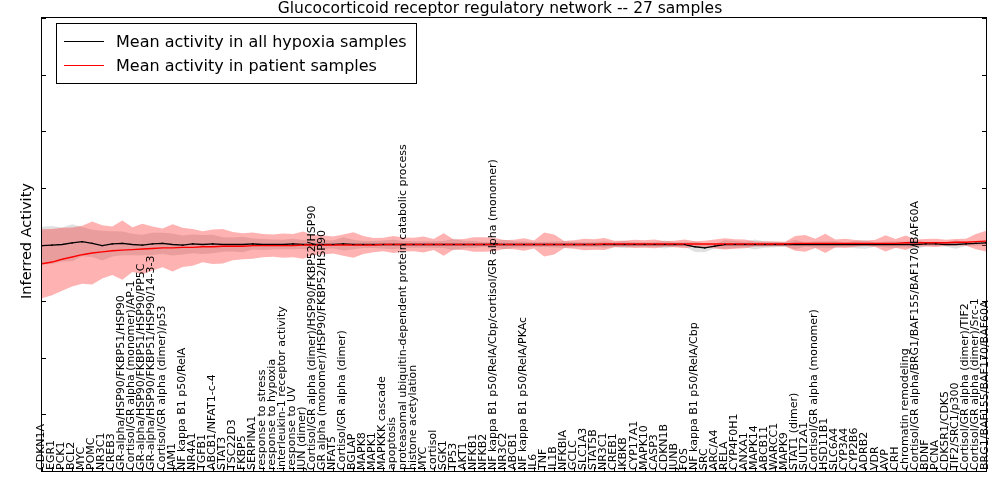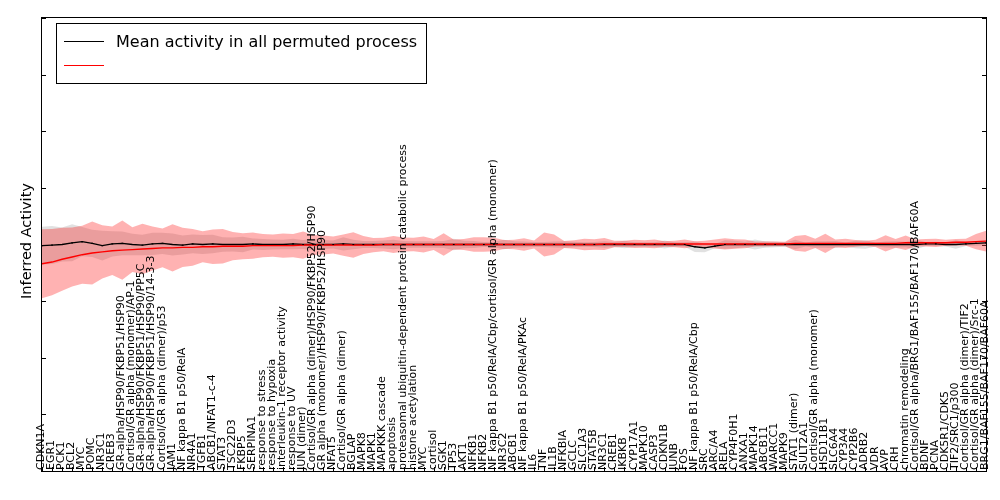--- a/index.html
+++ b/index.html
@@ -34,20 +34,21 @@
         transform:rotate(-90deg);white-space:nowrap;font-size:11px;color:#000;
         line-height:10px;}
 
   svg{display:block;}
 </style>
 </head>
 <body>
 
 <div id="fig">
 
+  <div id="title">Glucocorticoid receptor regulatory network -- 27 samples</div>
 
   <div id="ylabel">Inferred Activity</div>
 
   <div id="yticklabels"></div>
   <div id="ytickmarks">
       <div class="ytick-mark" style="top: 18px;"></div>
       <div class="ytick-mark r" style="top: 18px;"></div>
       <div class="ytick-mark" style="top: 74.625px;"></div>
       <div class="ytick-mark r" style="top: 74.625px;"></div>
       <div class="ytick-mark" style="top: 131.25px;"></div>
@@ -271,20 +272,21 @@
       <span class="xlab" style="left: 908.83px;">CDK5R1/CDK5</span>
       <span class="xlab" style="left: 918.872px;">TIF2/SRC1/p300</span>
       <span class="xlab" style="left: 928.915px;">Cortisol/GR alpha (dimer)/TIF2</span>
       <span class="xlab" style="left: 938.957px;">Cortisol/GR alpha (dimer)/Src-1</span>
       <span class="xlab" style="left: 949px;">BRG1/BAF155/BAF170/BAF60A</span>
     </div>
 
   <div id="legend">
     <div class="lg-row">
       <span class="lg-line"></span>
-      <span class="lg-txt">Mean activity in all permuted process</span>
+      <span class="lg-txt">Mean activity in all hypoxia samples</span>
     </div>
     <div class="lg-row">
       <span class="lg-line red"></span>
+      <span class="lg-txt">Mean activity in patient samples</span>
     </div>
   </div>
 
 </div>
 
 </body></html>

